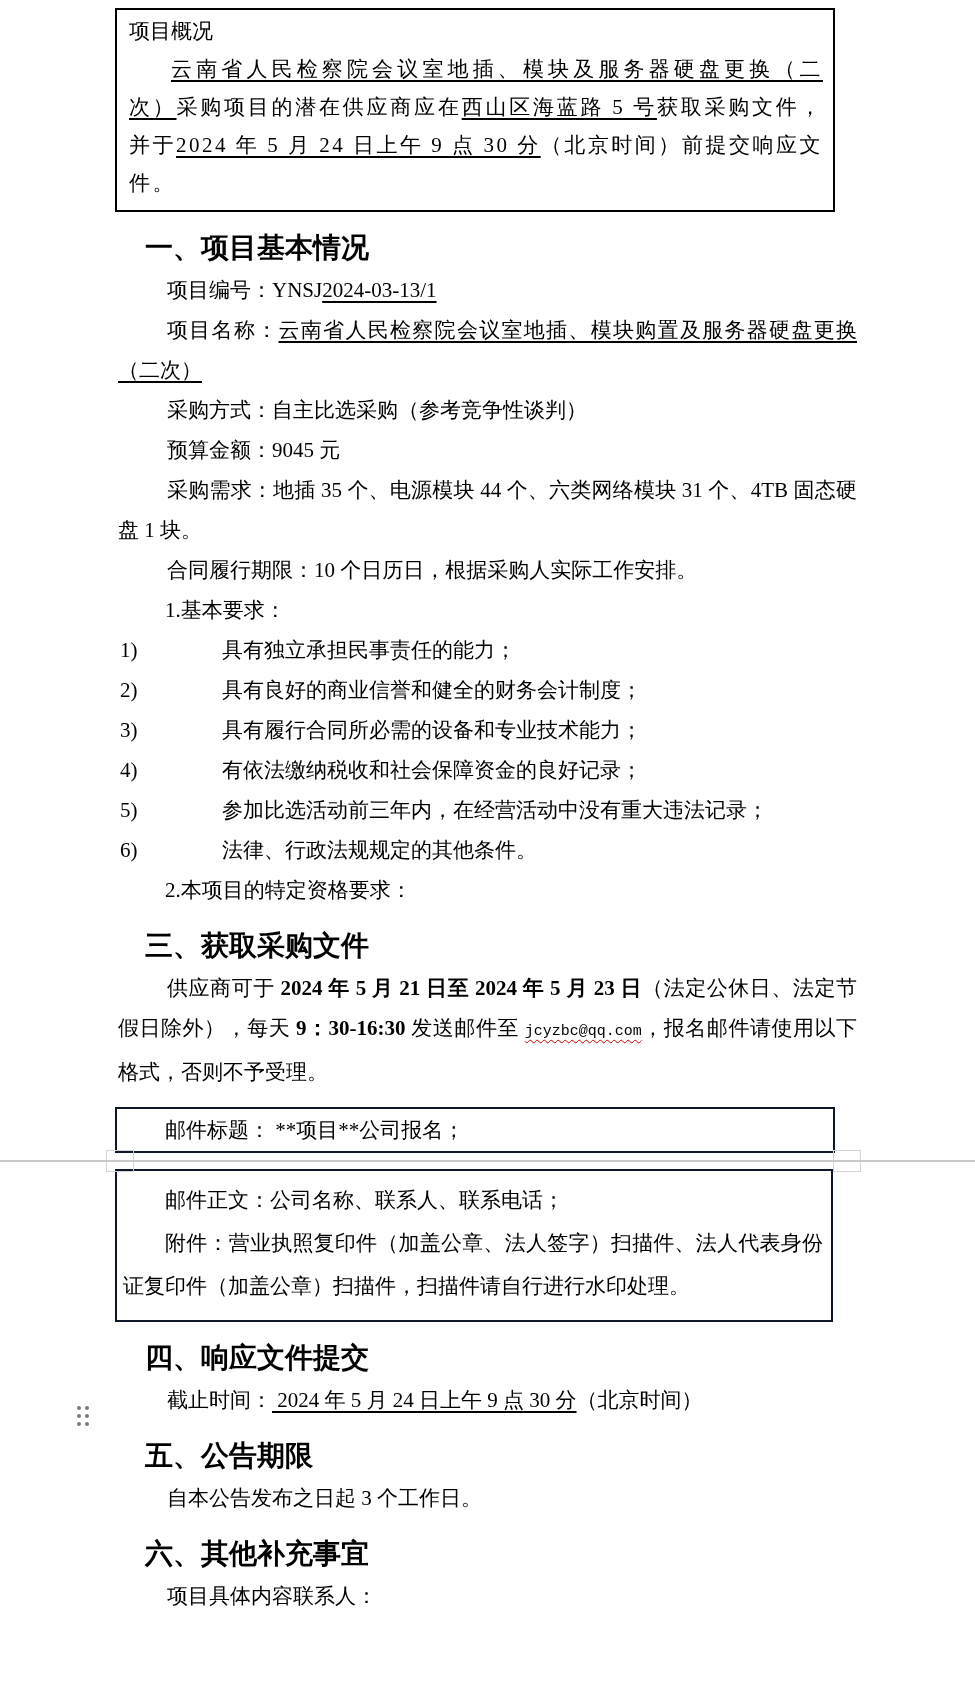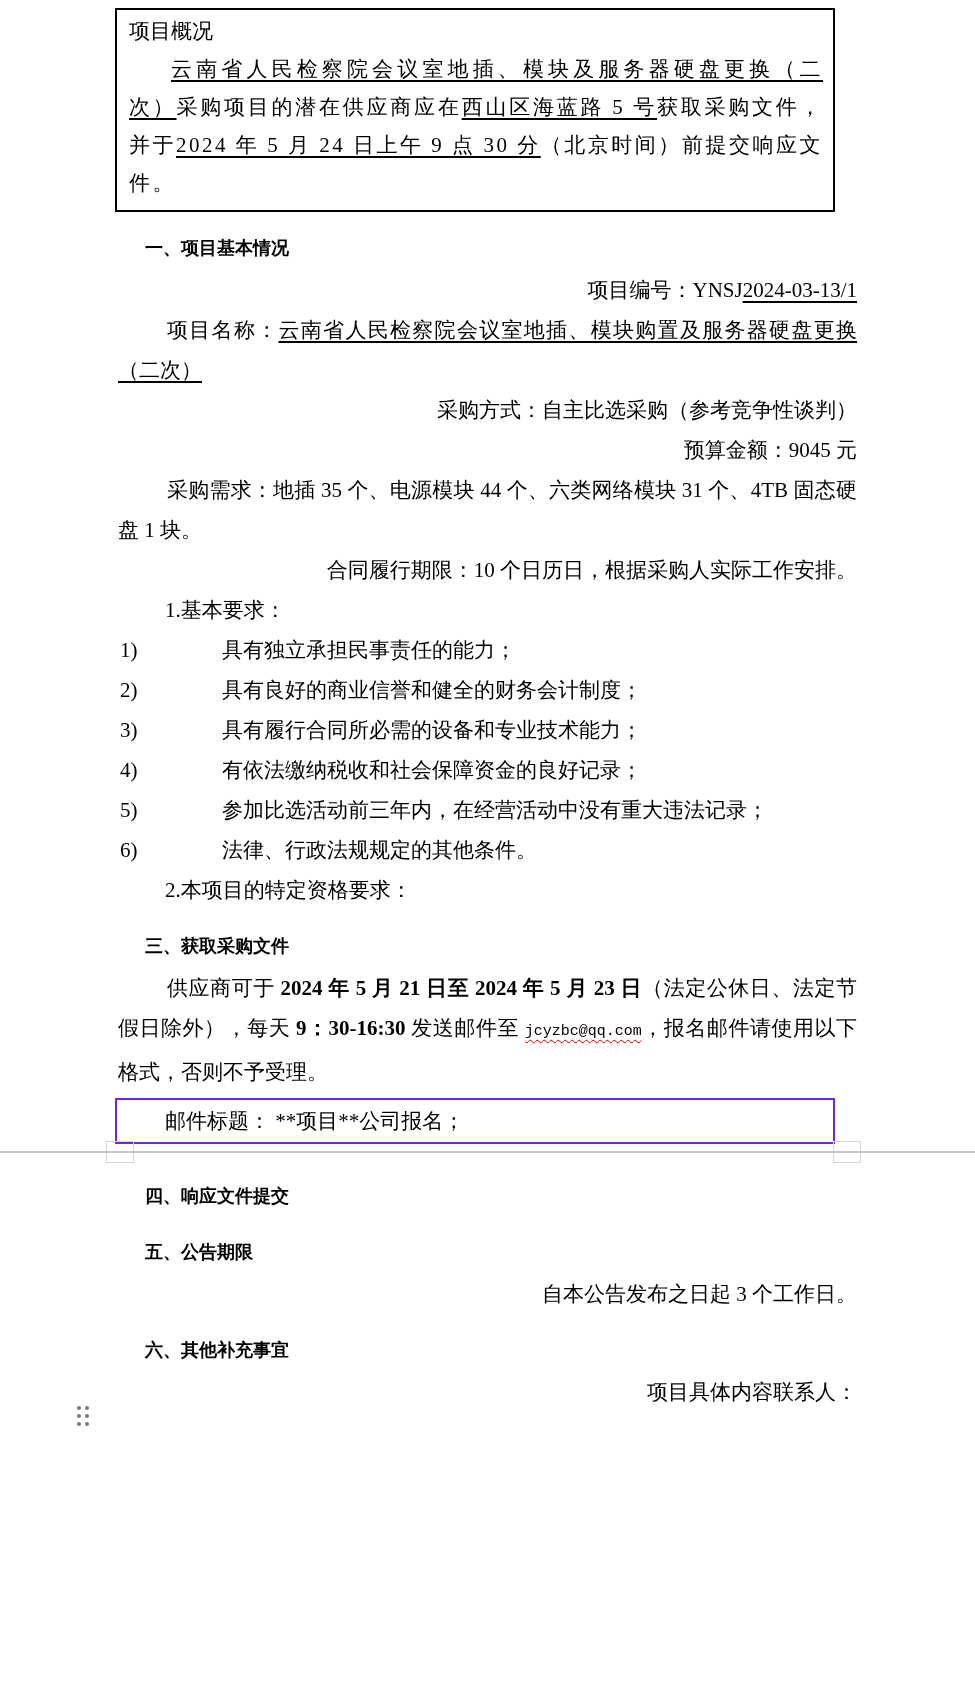--- a/index.html
+++ b/index.html
@@ -26,46 +26,46 @@
     text-indent:2em;
     letter-spacing:2.5px;
     text-align:justify;
     text-justify:inter-character;
   }
   u{text-underline-offset:4px;}
   
   .sec-heading{
     font-family:"Liberation Sans","DejaVu Sans",sans-serif;
     font-weight:700;
-    font-size:18px;
+    font-size:28px;
     line-height:40px;
     margin:16px 118px 2px 145px;
   }
   
   .para{
     margin:0 118px 0 118px;
     text-indent:49px;
     text-align:justify;
     text-justify:inter-ideograph;
   }
-  .para.no-just{text-align:right;}
+  .para.no-just{text-align:left;}
   .sub-label{margin:0 118px 0 165px;}
   .list-item{margin:0 118px 0 120px;text-align:justify;}
   .list-item .num{display:inline-block;width:102px;}
   .email{
     font-family:"Liberation Mono","DejaVu Sans Mono",monospace;
     font-size:15px;
     text-decoration:underline wavy #cc0000 1px;
     text-underline-offset:4px;
   }
   
   .mail-box{
-    margin:6px 0 0 115px;
+    margin:15px 0 0 115px;
     width:700px;
-    border:2px solid #6d28d9;
+    border:2px solid #0f172a;
   }
   .mail-box-1{padding:6px 10px 6px 6px;}
   .mail-box-1 .mb-line{line-height:30px;text-indent:42px;}
   .mail-box-2{padding:8px 8px 12px 6px;margin-top:0;}
   .mail-box-2 .mb-para{line-height:43px;text-indent:42px;text-align:justify;}
   
   .page-break{position:relative;width:975px;height:16px;}
   .pb-line{position:absolute;left:0;top:7px;width:975px;height:2px;background:#c9c9c9;}
   .pb-mark{position:absolute;top:-3px;width:26px;height:20px;border:1px solid #d4d4d4;background:transparent;}
   .pb-mark.left{left:106px;}
@@ -111,22 +111,27 @@
   <div class="mail-box mail-box-1">
     <div class="mb-line">邮件标题： **项目**公司报名；</div>
   </div>
 
   <div class="page-break">
     <div class="pb-mark left"></div>
     <div class="pb-mark right"></div>
     <div class="pb-line"></div>
   </div>
 
+  <div class="mail-box mail-box-2">
+    <div class="mb-para">邮件正文：公司名称、联系人、联系电话；</div>
+    <div class="mb-para">附件：营业执照复印件（加盖公章、法人签字）扫描件、法人代表身份证复印件（加盖公章）扫描件，扫描件请自行进行水印处理。</div>
+  </div>
 
   <h2 class="sec-heading">四、响应文件提交</h2>
+  <p class="para no-just"><span>截止时间：</span><u> 2024 年 5 月 24 日上午 9 点 30 分</u><span>（北京时间）</span></p>
 
   <h2 class="sec-heading">五、公告期限</h2>
   <p class="para no-just">自本公告发布之日起 3 个工作日。</p>
 
   <h2 class="sec-heading">六、其他补充事宜</h2>
   <p class="para no-just">项目具体内容联系人：</p>
 
   <div class="drag-handle">
     <div class="dot"></div>
     <div class="dot"></div>

